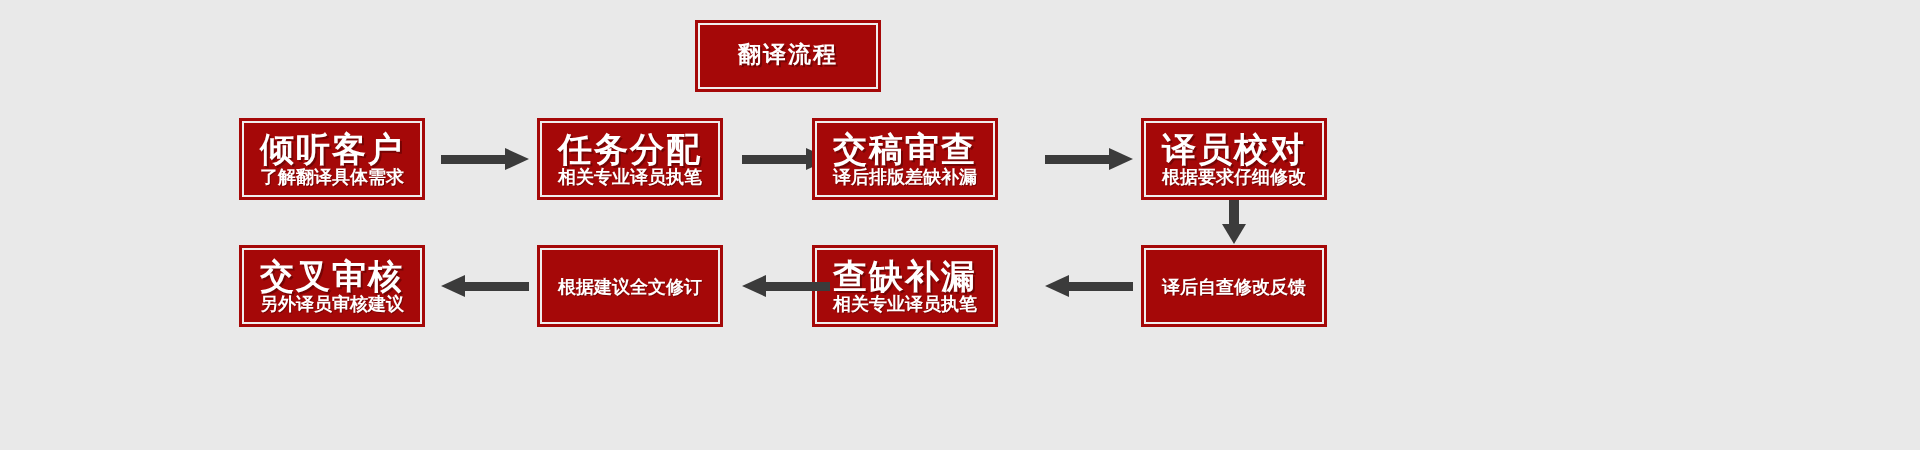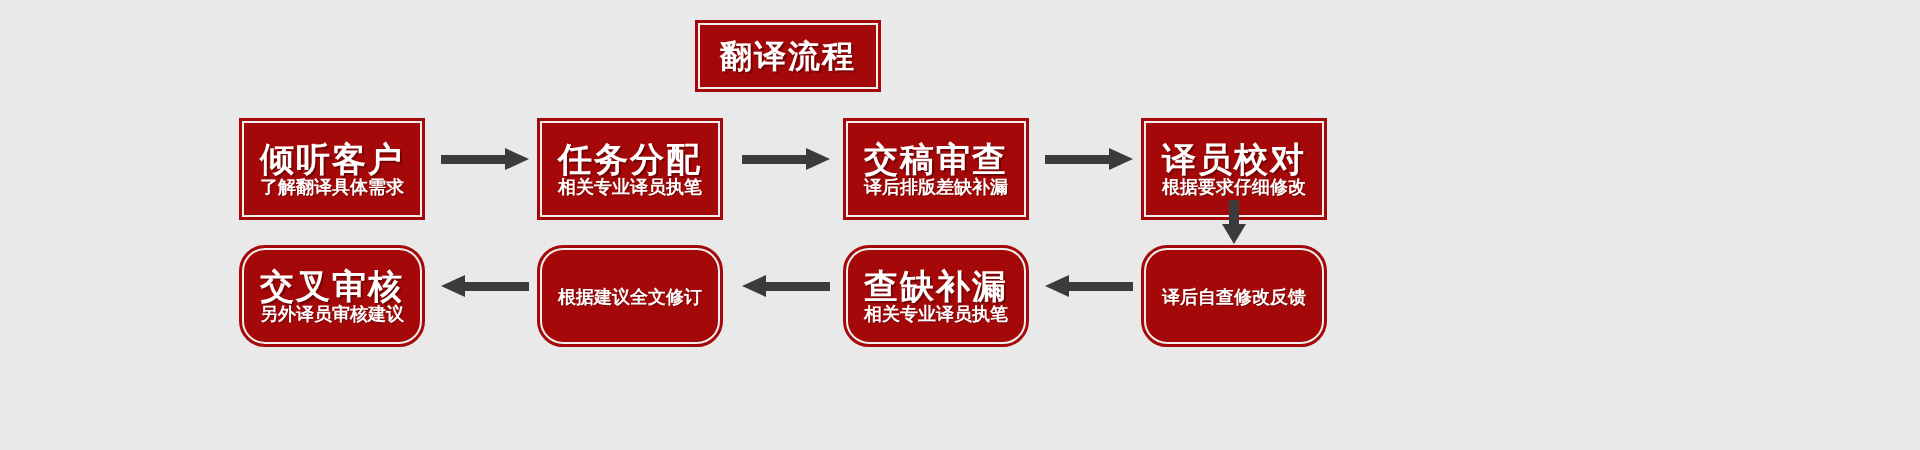--- a/index.html
+++ b/index.html
@@ -54,35 +54,36 @@
   }
 
   
   #title-box {
     left: 695px;
     top: 20px;
     width: 186px;
     height: 72px;
   }
   #title-box .t-main {
-    font-size: 32px;
+    font-size: 23px;
     margin: 0;
+    font-family: Liberation Mono, monospace;
   }
 
   
   .step {
     width: 186px;
-    height: 102px;
+    height: 82px;
   }
   .row1 { top: 118px; }
-  .row2 { top: 245px; border-radius: 26px; }
+  .row2 { top: 245px; }
 
   .col1 { left: 239px; }
   .col2 { left: 537px; text-align: center; }
-  .col3 { left: 843px; }
+  .col3 { left: 812px; }
   .col4 { left: 1141px; }
 
   
   .arrow-h {
     position: absolute;
     height: 30px;
     width: 88px;
   }
   .arrow-h .shaft {
     position: absolute;

